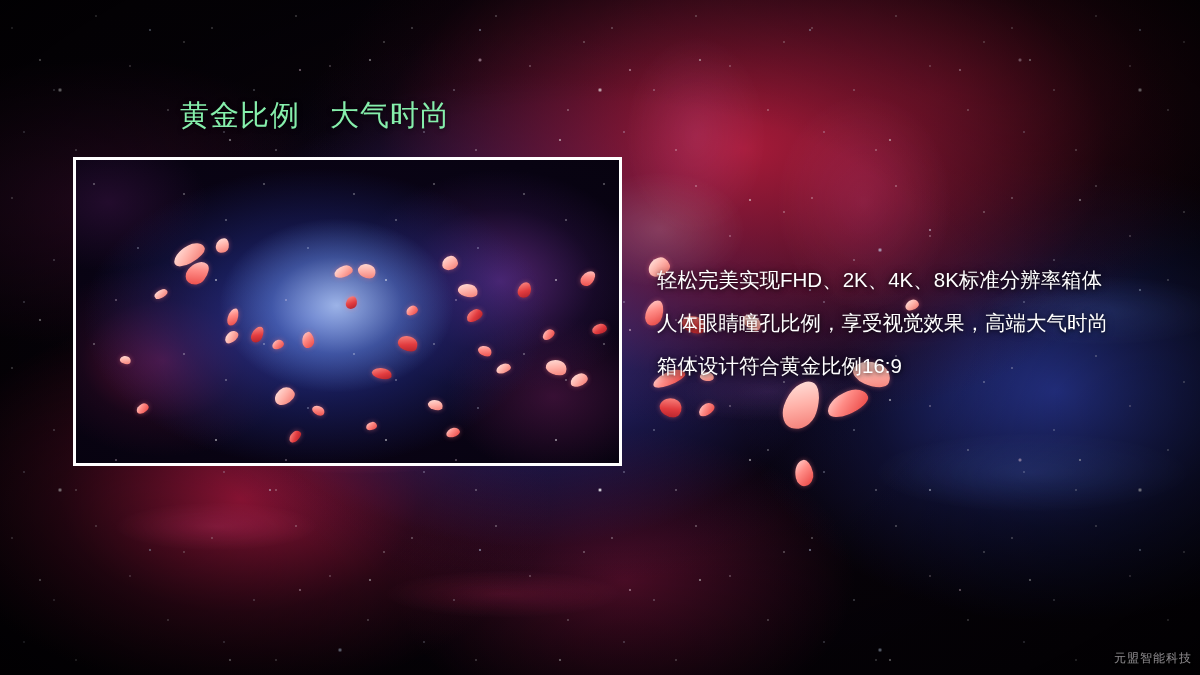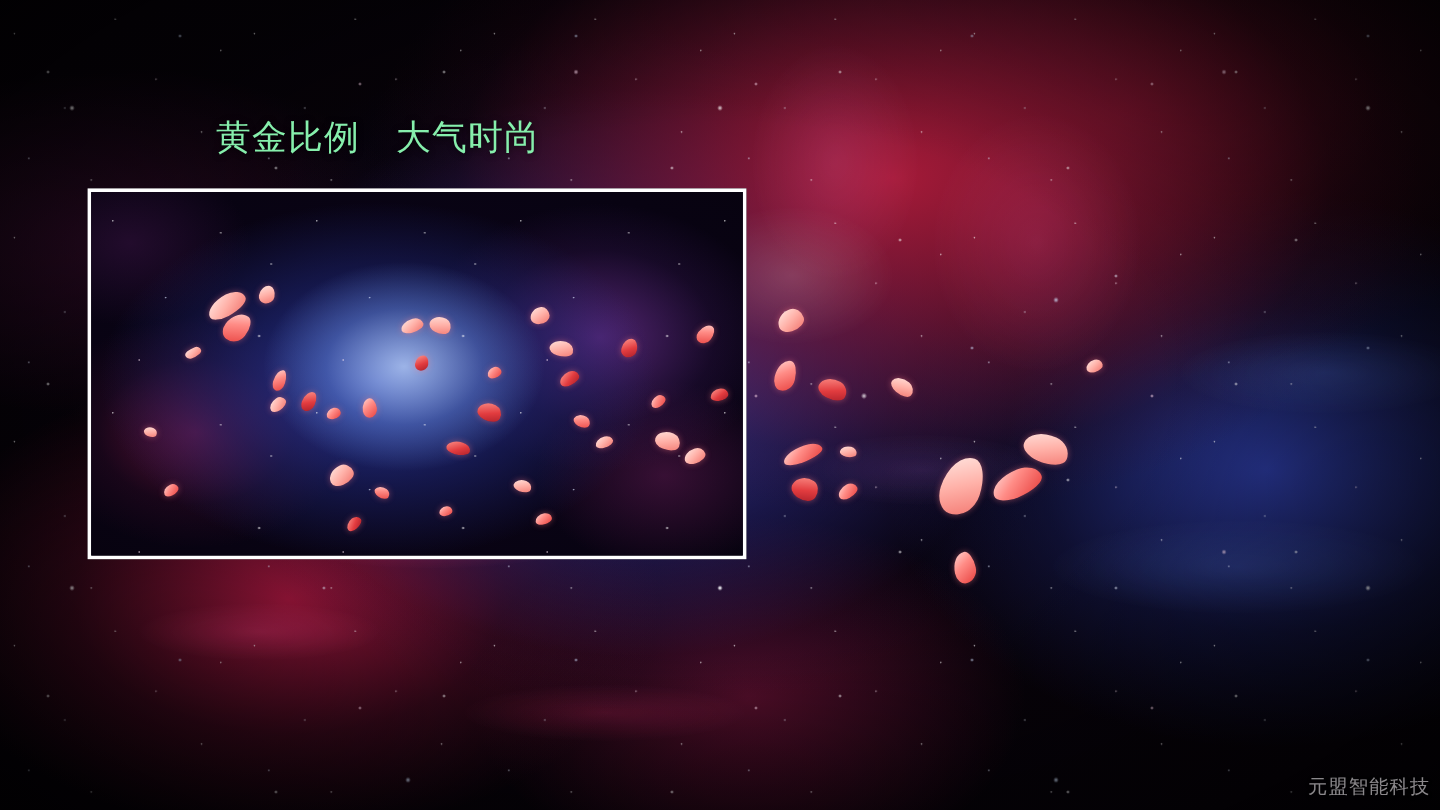--- a/index.html
+++ b/index.html
@@ -115,21 +115,21 @@
     font-size:29px;line-height:1;color:#86efac;letter-spacing:1px;
     text-shadow:0 1px 5px rgba(0,0,0,.65);white-space:pre;
   }
   #body-text{position:absolute;left:657px;top:258px;width:520px;}
   .bline{
     font-size:20.5px;line-height:43px;color:#ffffff;white-space:nowrap;
     text-shadow:0 1px 4px rgba(0,0,0,.7),0 0 10px rgba(0,0,0,.45);
   }
   #watermark{
     position:absolute;right:8px;bottom:8px;
-    font-size:16px;color:rgba(225,220,225,.62);letter-spacing:1px;
+    font-size:12px;color:rgba(225,220,225,.62);letter-spacing:1px;
     text-shadow:0 1px 3px rgba(0,0,0,.6);
     font-family:Liberation Mono, monospace;
   }
 </style>
 </head>
 <body>
 
 <div id="slide">
 
   <div class="layer" id="neb-base"></div>
@@ -192,15 +192,20 @@
         <div class="petal pale" style="left: 494px; top: 214px; width: 18px; height: 12px; transform: rotate(-18deg);"></div>
         <div class="petal " style="left: 506px; top: 110px; width: 12px; height: 17px; transform: rotate(36deg);"></div>
         <div class="petal deep" style="left: 516px; top: 164px; width: 15px; height: 10px; transform: rotate(-8deg);"></div>
         <div class="petal pale" style="left: 44px; top: 196px; width: 11px; height: 8px; transform: rotate(24deg);"></div>
         <div class="petal " style="left: 60px; top: 244px; width: 13px; height: 9px; transform: rotate(-26deg);"></div>
       </div>
   </div>
 
   <div id="title">黄金比例　大气时尚</div>
 
+  <div id="body-text">
+    <div class="bline">轻松完美实现FHD、2K、4K、8K标准分辨率箱体</div>
+    <div class="bline">人体眼睛瞳孔比例，享受视觉效果，高端大气时尚</div>
+    <div class="bline">箱体设计符合黄金比例16:9</div>
+  </div>
 
   <div id="watermark">元盟智能科技</div>
 </div>
 
 </body></html>

